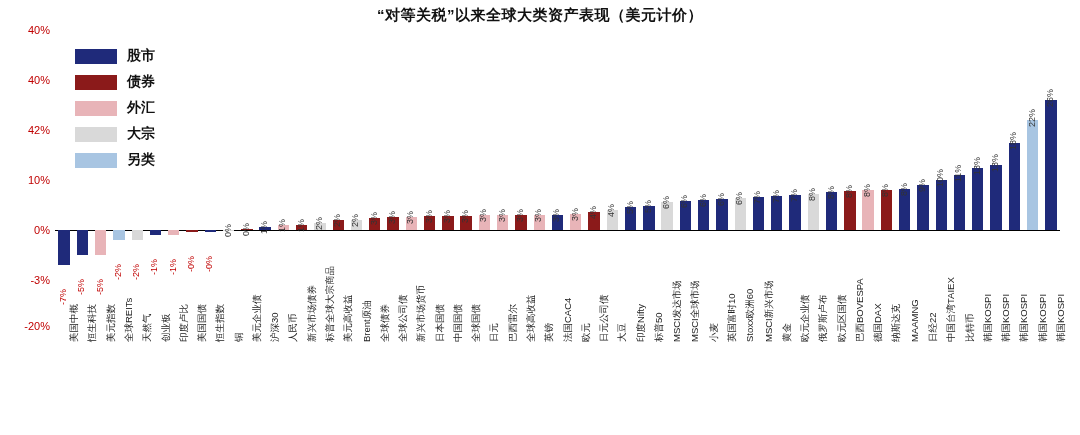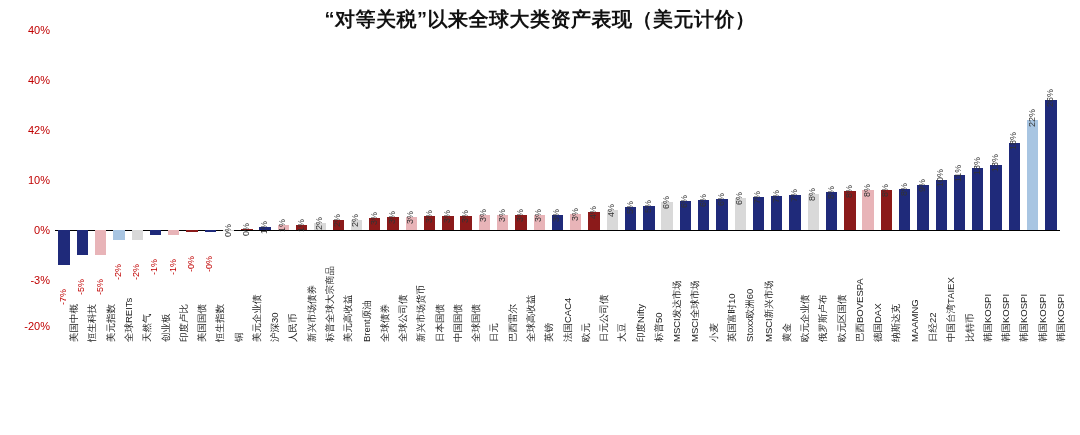--- a/index.html
+++ b/index.html
@@ -5,21 +5,21 @@
   html,body{margin:0;padding:0;}
   body{
     width:1080px;height:435px;background:#ffffff;
     font-family:"Liberation Sans", sans-serif;
     color:#1a1a1a;overflow:hidden;
   }
   #chart-root{position:relative;width:1080px;height:435px;}
 
   #chart-title{
     position:absolute;top:6px;left:0;width:1080px;text-align:center;
-    font-size:20px;font-weight:bold;color:#111;
+    font-size:15px;font-weight:bold;color:#111;
     letter-spacing:0.5px;
   }
 
   
   #plot{
     position:absolute;
     left:55px;top:30px;
     width:1005px;height:300px;
   }
   .axis-zero{position:absolute;left:0;width:100%;height:1px;background:#000;}
@@ -356,14 +356,36 @@
         </div>
         <div class="cat" style="left: 981.591px; top: 312px;">韩国KOSPI</div>
         <div class="barwrap" style="left: 990.199px; width: 11.3291px;">
           <div class="bar" style="top: 70px; height: 130px; background: rgb(31, 42, 122);"></div>
           <div class="vlabel" style="left: 9.66455px; top: 67px;">26%</div>
         </div>
         <div class="cat" style="left: 999.864px; top: 312px;">韩国KOSPI</div>
       </div>
   </div>
 
+  <div id="legend">
+      <div class="legend-row">
+        <span class="legend-swatch" style="background: rgb(31, 42, 122);"></span>
+        <span class="legend-label">股市</span>
+      </div>
+      <div class="legend-row">
+        <span class="legend-swatch" style="background: rgb(139, 26, 26);"></span>
+        <span class="legend-label">债券</span>
+      </div>
+      <div class="legend-row">
+        <span class="legend-swatch" style="background: rgb(232, 180, 184);"></span>
+        <span class="legend-label">外汇</span>
+      </div>
+      <div class="legend-row">
+        <span class="legend-swatch" style="background: rgb(217, 217, 217);"></span>
+        <span class="legend-label">大宗</span>
+      </div>
+      <div class="legend-row">
+        <span class="legend-swatch" style="background: rgb(168, 197, 226);"></span>
+        <span class="legend-label">另类</span>
+      </div>
+    </div>
 
 </div>
 
 </body></html>

